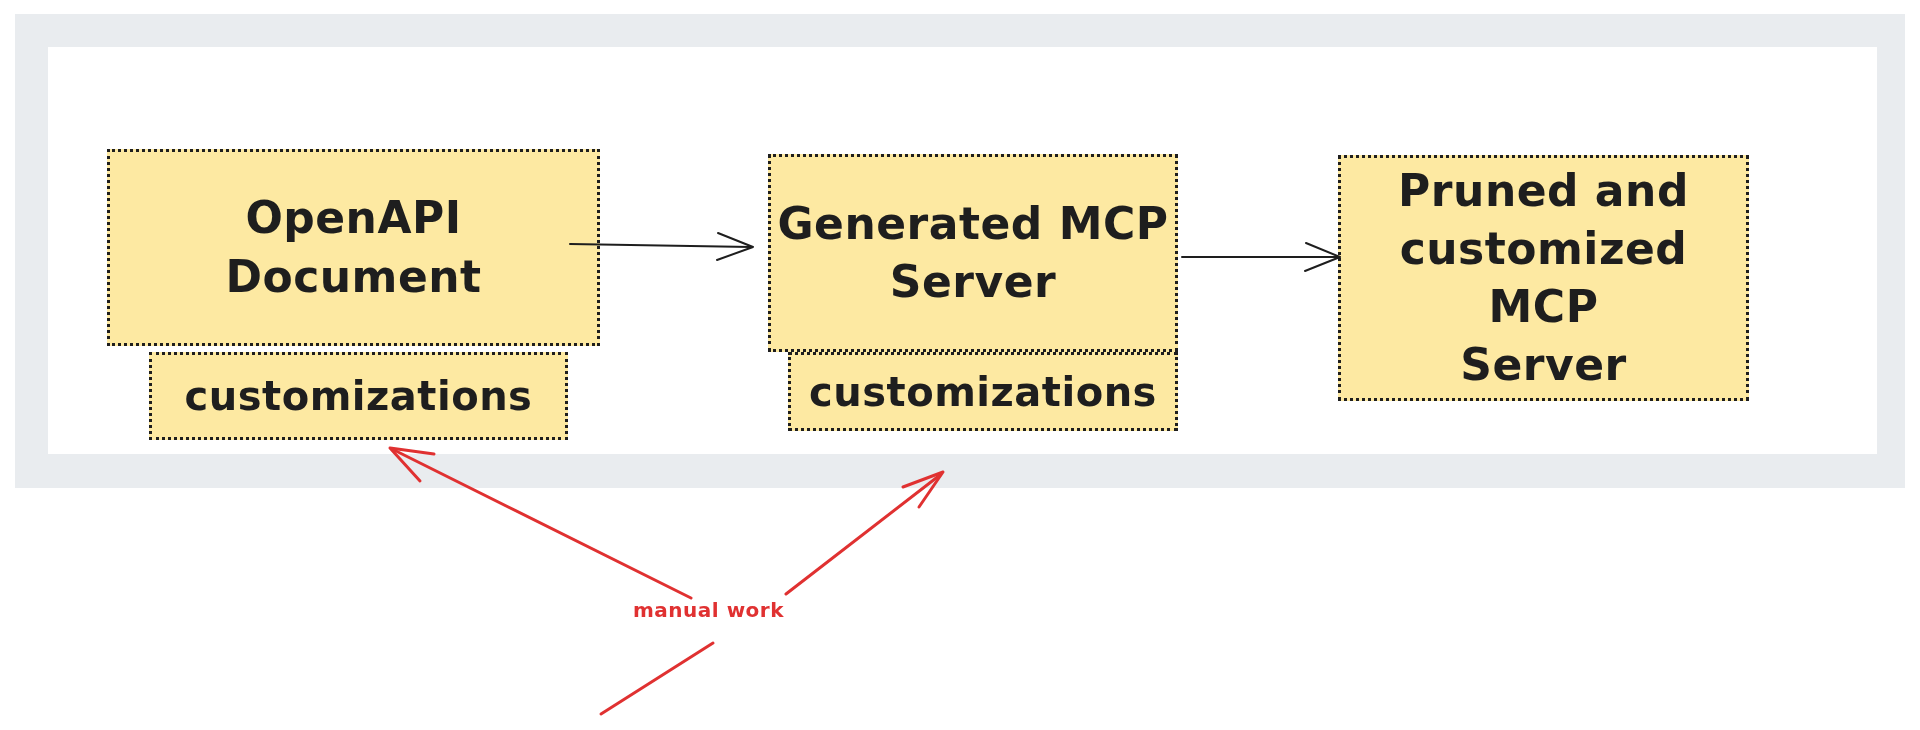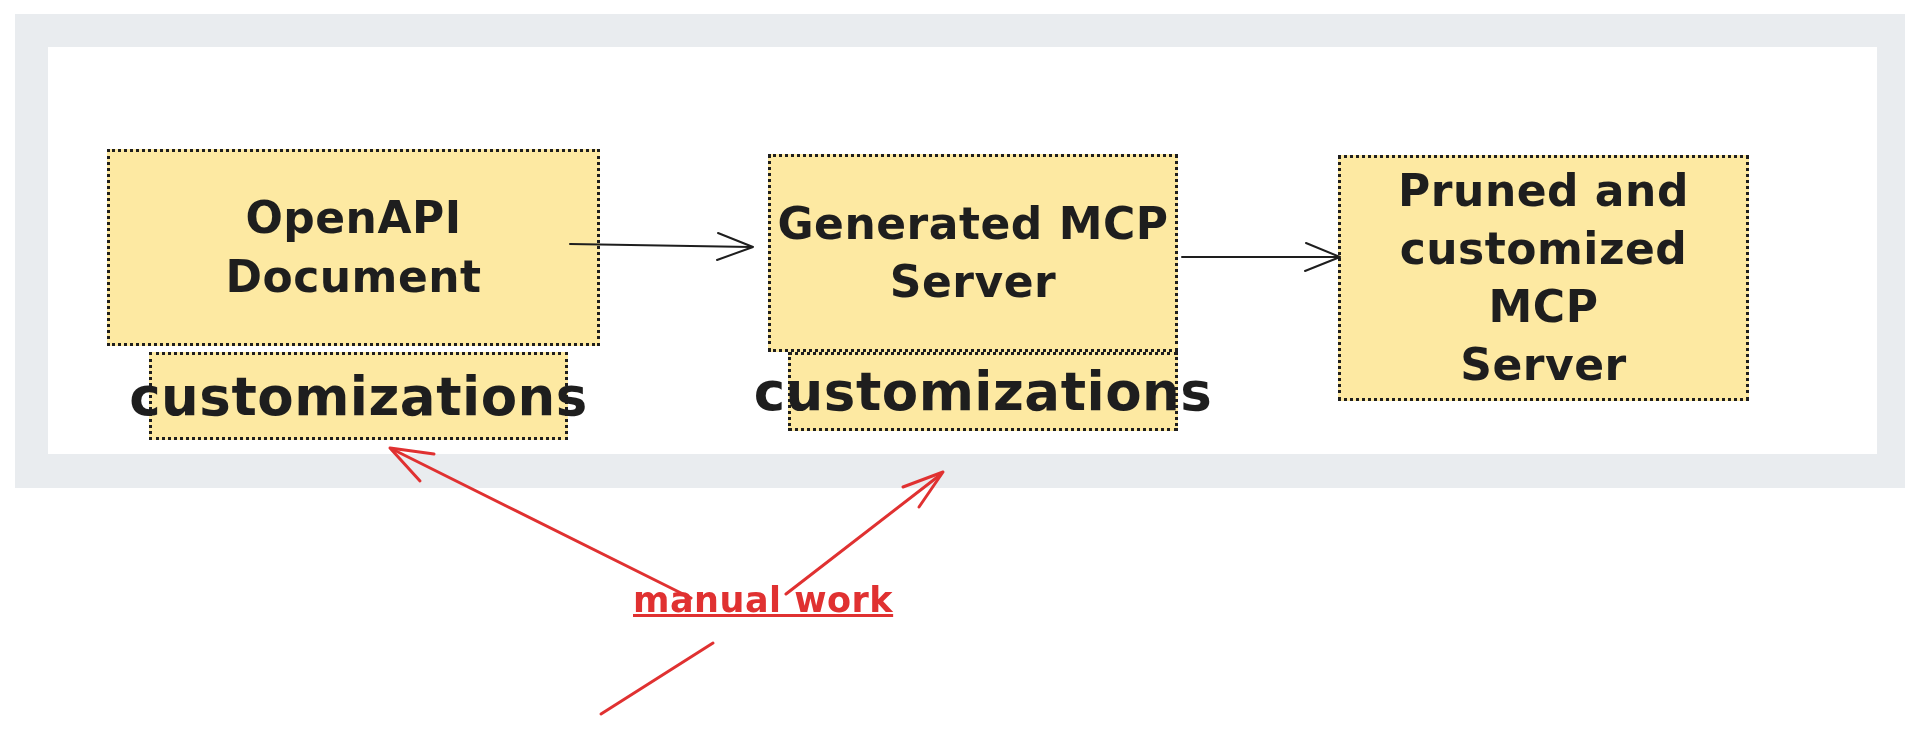--- a/index.html
+++ b/index.html
@@ -45,47 +45,46 @@
     white-space: pre-line;
     font-weight: 700;
     z-index: 3;
   }
   .node-title {
     font-size: 44px;
     line-height: 1.32;
     letter-spacing: 0.5px;
   }
   .node-sub {
-    font-size: 53px;
+    font-size: 40px;
     letter-spacing: 0.5px;
   }
   #node-openapi   { left: 107px;  top: 149px; width: 493px; height: 197px; }
   #node-cust1     { left: 149px;  top: 352px; width: 419px; height: 88px;  }
   #node-generated { left: 768px;  top: 154px; width: 410px; height: 198px; justify-content: center; }
   #node-cust2     { left: 788px;  top: 352px; width: 390px; height: 79px;  }
   #node-pruned    { left: 1338px; top: 155px; width: 411px; height: 246px; }
   .arrows-layer {
     position: absolute;
     left: 0; top: 0;
     width: 1920px;
     height: 730px;
     z-index: 4;
     pointer-events: none;
   }
   .annotation-label {
     position: absolute;
     left: 633px;
-    top: 580px;
-    font-size: 35px;
+    top: 598px;
+    font-size: 20px;
     font-weight: 700;
     letter-spacing: 0.5px;
     color: var(--accent_red, #e03131);
     z-index: 5;
     white-space: nowrap;
-    text-decoration: underline;
   }
 </style>
 </head>
 <body>
 
 <div class="stage">
 
   <div class="frame">
     <div class="canvas"></div>
   </div>

